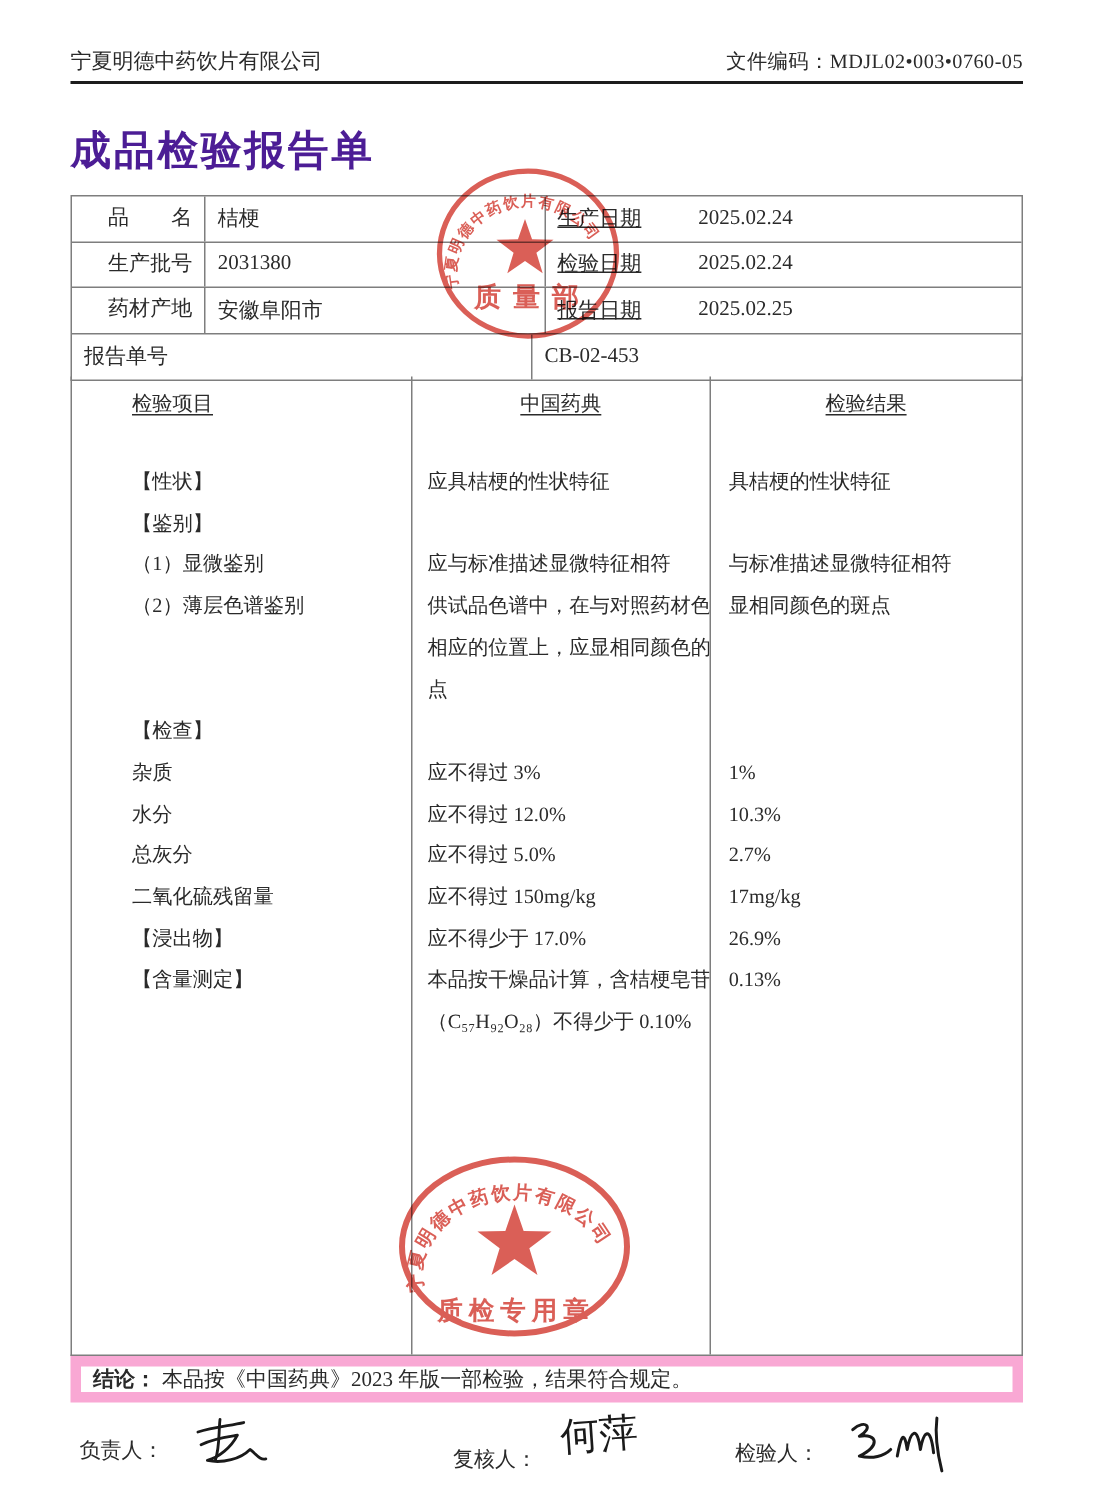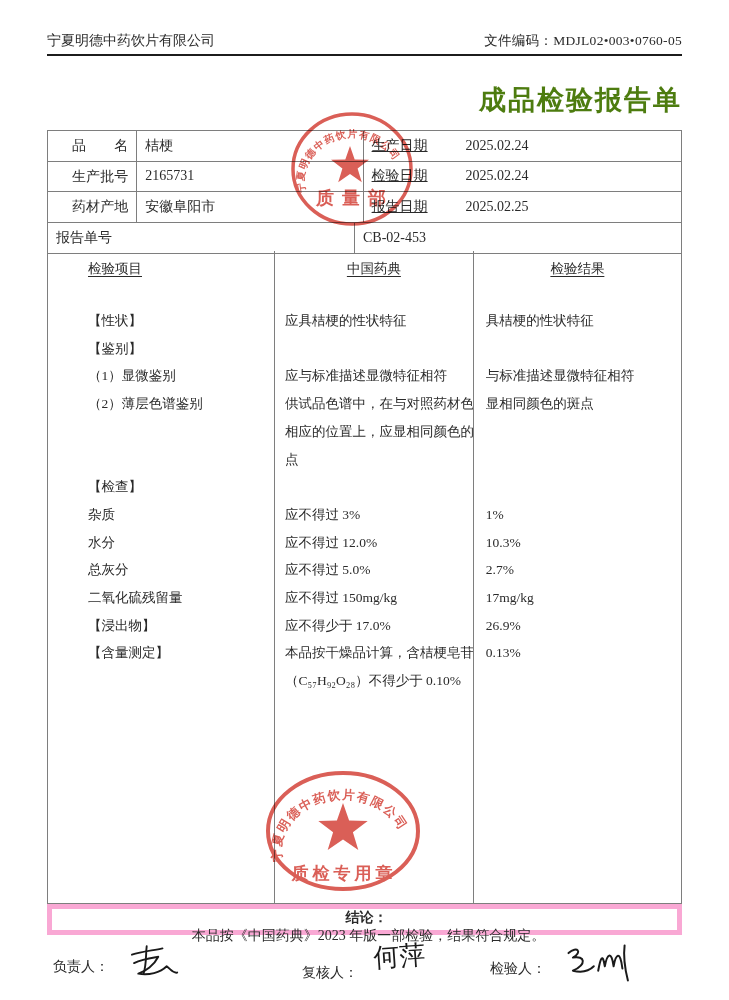--- a/index.html
+++ b/index.html
@@ -20,22 +20,22 @@
   }
   .doc-header .code { font-size: 13.5px; letter-spacing: 0.3px; }
   .header-rule {
     position: absolute; left: 47px; top: 54px; width: 635px;
     border-top: 2.5px solid #1c1c1c;
   }
 
   
   .doc-title {
     position: absolute; left: 47px; top: 82px; width: 635px;
-    text-align: right; font-size: 27px; font-weight: bold;
-    letter-spacing: 2px; color: #4d7c0f;
+    text-align: left; font-size: 27px; font-weight: bold;
+    letter-spacing: 2px; color: #4c1d95;
   }
 
   
   .info-table {
     position: absolute; left: 47px; top: 130px; width: 635px;
     border: 1px solid #7e7e7e;
     font-size: 14px;
   }
   .info-row { display: flex; height: 30.5px; border-bottom: 1px solid #7e7e7e; }
   .info-row:last-child { border-bottom: none; }
@@ -70,24 +70,23 @@
     white-space: pre; overflow: hidden;
     line-height: 27.7px;
   }
   .c1 .res-lines { padding-left: 8px; }
   .c2 .res-lines { padding-left: 10px; }
   .c3 .res-lines { padding-left: 12px; }
 
   
   .conclusion {
     position: absolute; left: 47px; top: 904px; width: 635px; height: 31px;
-    border: 5px solid #f9a8d4;
+    border: 7px solid #f9a8d4;
     display: flex; align-items: center; padding-left: 8px;
     font-size: 14px;
-    flex-direction: column;
   }
   .conclusion .clabel { font-weight: bold; margin-right: 4px; }
 
   
   .signatures { position: absolute; left: 47px; top: 940px; width: 635px; height: 55px; font-size: 14px; }
   .sig-group { position: absolute; top: 7px; display: flex; align-items: center; }
   .sig-group.g1 { left: 6px; }
   .sig-group.g2 { left: 255px; align-items: flex-end; }
   .sig-group.g3 { left: 443px; }
   .sig-scribble { margin-left: 8px; transform: translateY(-6px); }
@@ -118,21 +117,21 @@
   <div class="info-row">
     <div class="cell lbl">品名</div>
     <div class="cell val">桔梗</div>
     <div class="cell dates">
       <span class="dlabel">生产日期</span>
       <span class="dval">2025.02.24</span>
     </div>
   </div>
   <div class="info-row">
     <div class="cell lbl">生产批号</div>
-    <div class="cell val">2165731</div>
+    <div class="cell val">2031380</div>
     <div class="cell dates">
       <span class="dlabel">检验日期</span>
       <span class="dval">2025.02.24</span>
     </div>
   </div>
   <div class="info-row">
     <div class="cell lbl">药材产地</div>
     <div class="cell val">安徽阜阳市</div>
     <div class="cell dates">
       <span class="dlabel">报告日期</span>

